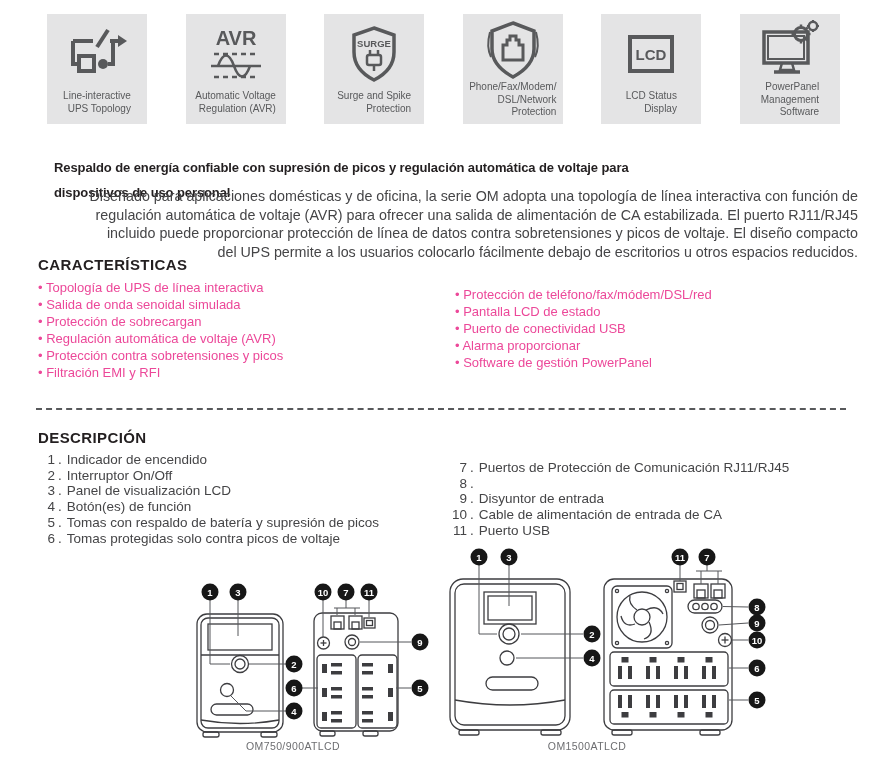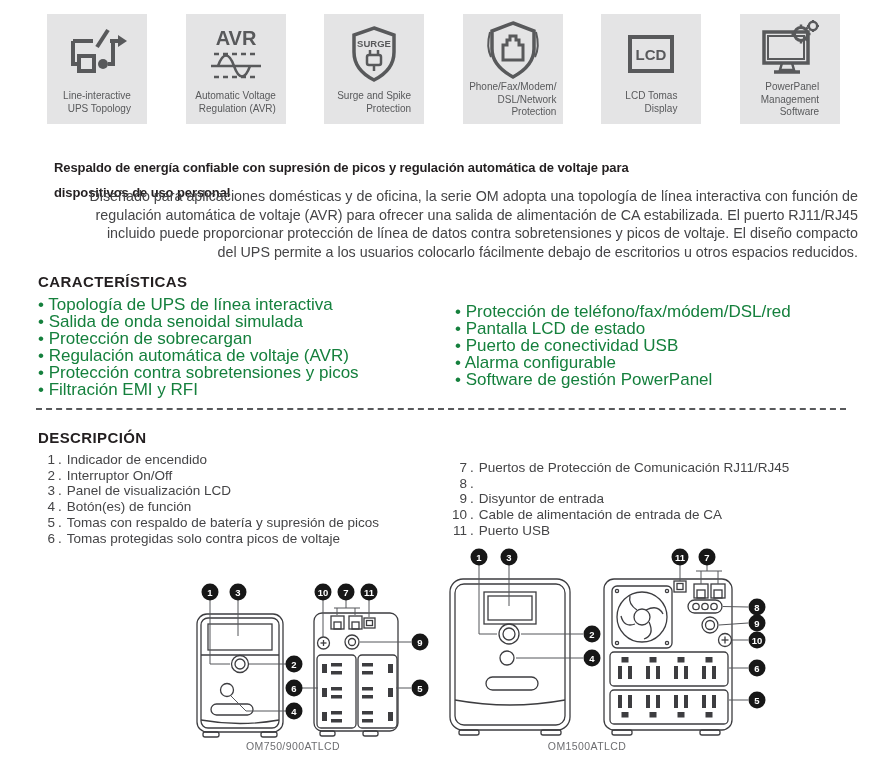--- a/index.html
+++ b/index.html
@@ -15,23 +15,23 @@
   .tile svg text{stroke:none;fill:#58595b;font-family:"Liberation Sans",sans-serif;}
 
   
   .title{position:absolute;left:38px;top:140px;width:815px;margin:16px;font-size:13px;line-height:24.5px;
     font-weight:bold;color:#231f20;white-space:pre-line;letter-spacing:-0.1px;}
   .intro-body{position:absolute;left:38px;top:187px;width:820px;font-size:14.3px;line-height:18.6px;
     color:#454547;white-space:pre-line;text-align:right;}
 
   
   .sec-h{font-size:15px;font-weight:bold;color:#231f20;letter-spacing:0.4px;margin:0;}
-  .features{position:absolute;left:38px;top:273px;width:815px;}
+  .features{position:absolute;left:38px;top:256px;width:815px;}
   .features ul{margin:6px 0 0 0;}
-  ul.blist{list-style:none;padding:0;font-size:17px;line-height:17px;color:#15803d;}
+  ul.blist{list-style:none;padding:0;font-size:13px;line-height:17px;color:#ec4899;}
   .features .col2{position:absolute;left:417px;top:24px;}
   .divider{position:absolute;left:36px;right:35px;top:408px;border-top:2px dashed #58595b;}
   .description{position:absolute;left:38px;top:429px;width:815px;}
   .dlist{margin-top:6px;font-size:13.5px;line-height:15.7px;color:#454547;}
   .drow{display:flex;}
   .drow .num{width:17px;text-align:right;flex:none;}
   .drow .dot{flex:none;padding:0 5px 0 3px;}
   .description .col2{position:absolute;left:412px;top:25px;}
 
   
@@ -105,21 +105,21 @@
 DSL/Network
 Protection</div>
     </div>
     <div class="tile">
       <div class="art">
         <svg width="62" height="62" viewBox="0 0 62 62" stroke-width="4">
           <rect x="10" y="13" width="42" height="34"></rect>
           <text x="31" y="36" text-anchor="middle" font-size="15" font-weight="bold">LCD</text>
         </svg>
       </div>
-      <div class="lbl">LCD Tomas
+      <div class="lbl">LCD Status
 Display</div>
     </div>
     <div class="tile">
       <div class="art">
         <svg width="62" height="62" viewBox="0 0 62 62" stroke-width="3.5">
           <rect x="5" y="13" width="44" height="31"></rect>
           <rect x="9" y="17" width="36" height="23" stroke-width="2"></rect>
           <path d="M23 44 L21 51 H35 L33 44" stroke-width="2.5"></path>
           <line x1="15" y1="53" x2="41" y2="53"></line>
           <circle cx="42" cy="15" r="6.5" stroke-width="3"></circle>
@@ -156,21 +156,21 @@
         <li>• Salida de onda senoidal simulada</li>
         <li>• Protección de sobrecargan</li>
         <li>• Regulación automática de voltaje (AVR)</li>
         <li>• Protección contra sobretensiones y picos</li>
         <li>• Filtración EMI y RFI</li>
       </ul>
     <ul class="blist col2" id="feat-col2">
         <li>• Protección de teléfono/fax/módem/DSL/red</li>
         <li>• Pantalla LCD de estado</li>
         <li>• Puerto de conectividad USB</li>
-        <li>• Alarma configurable</li>
+        <li>• Alarma proporcionar</li>
         <li>• Software de gestión PowerPanel</li>
       </ul>
   </div>
 
   <div class="divider"></div>
 
   <div class="description">
     <h2 class="sec-h">DESCRIPCIÓN</h2>
     <div class="dlist" id="desc-col1">
         <div class="drow">

